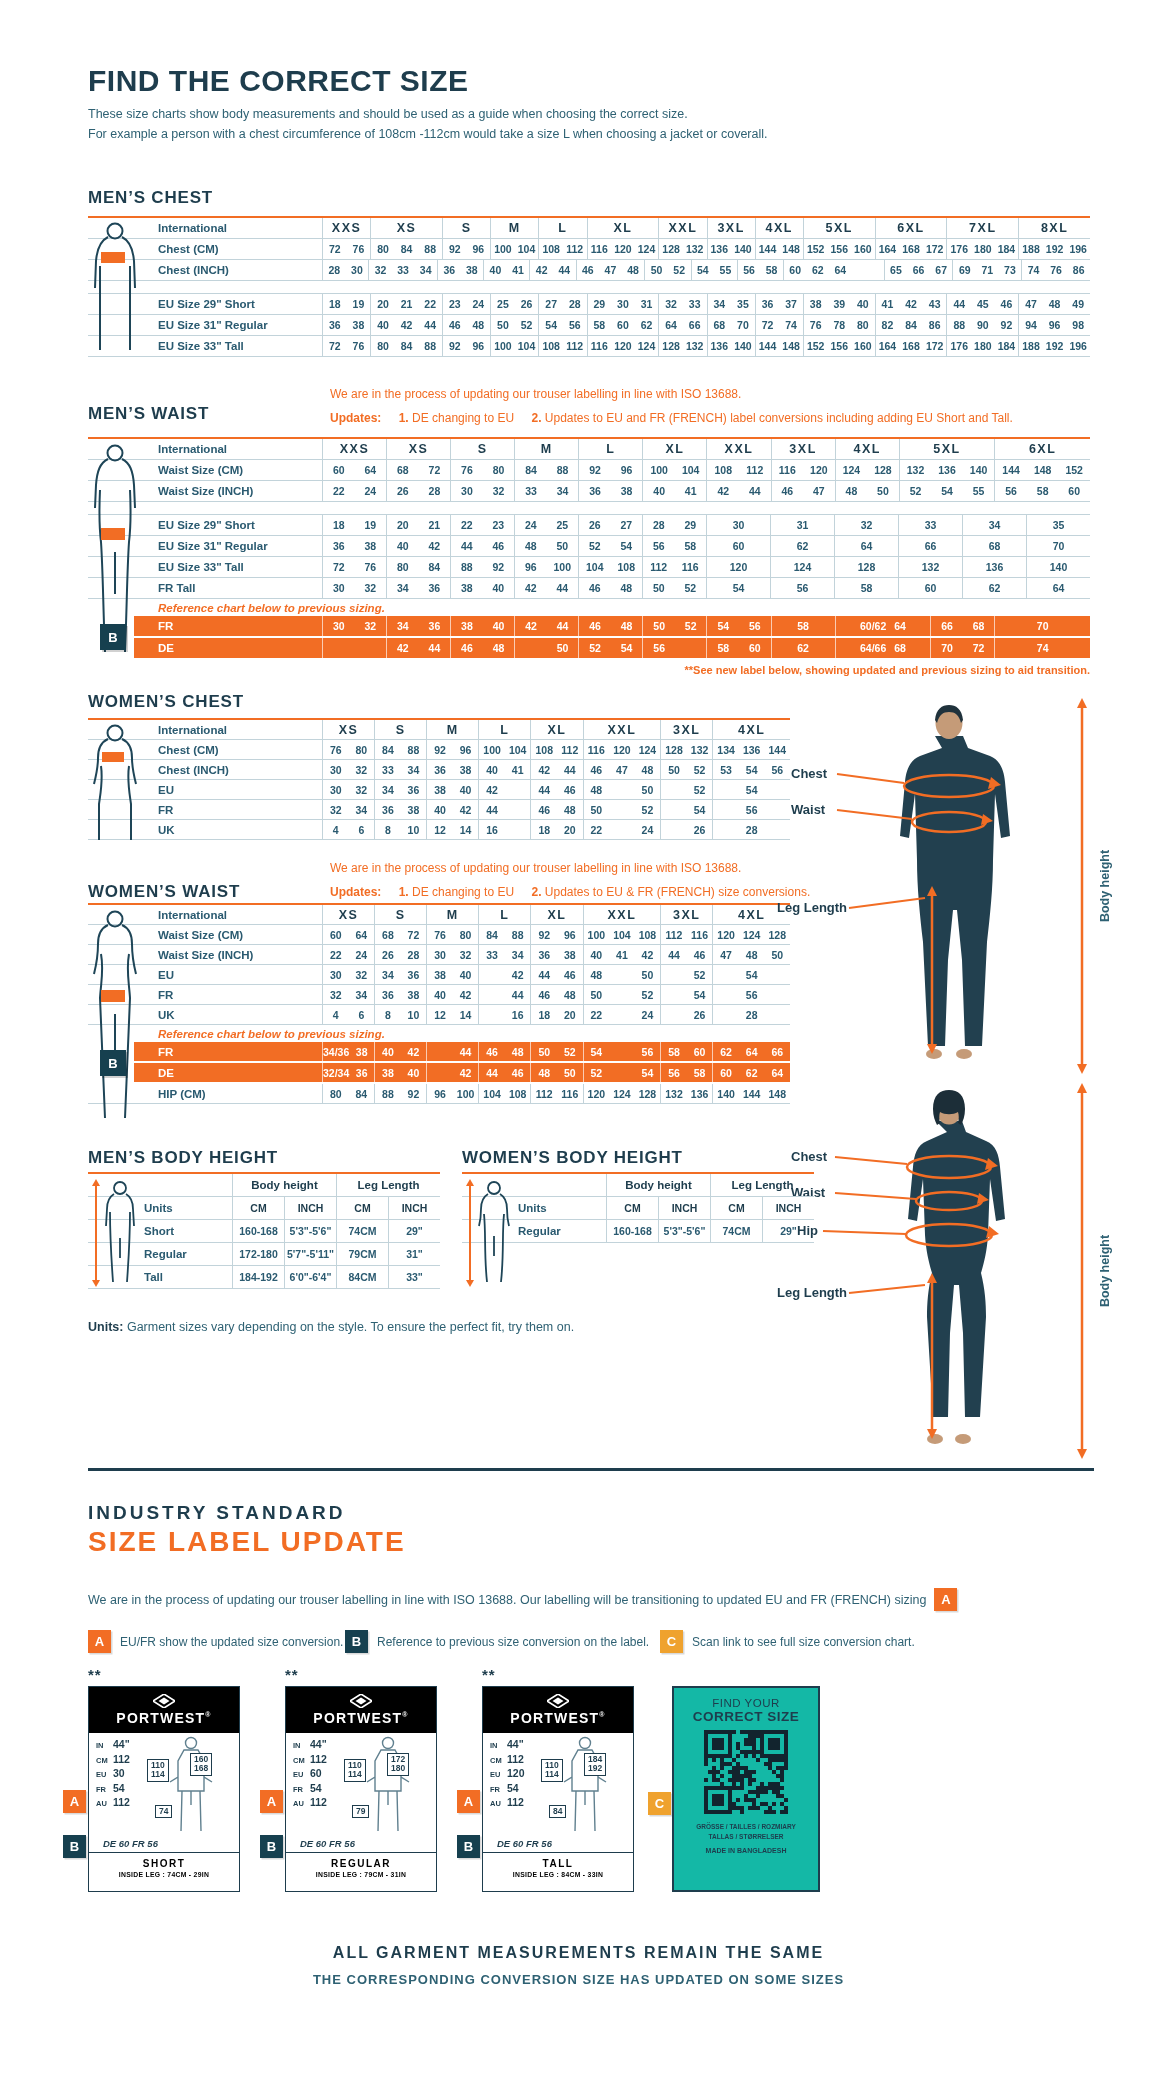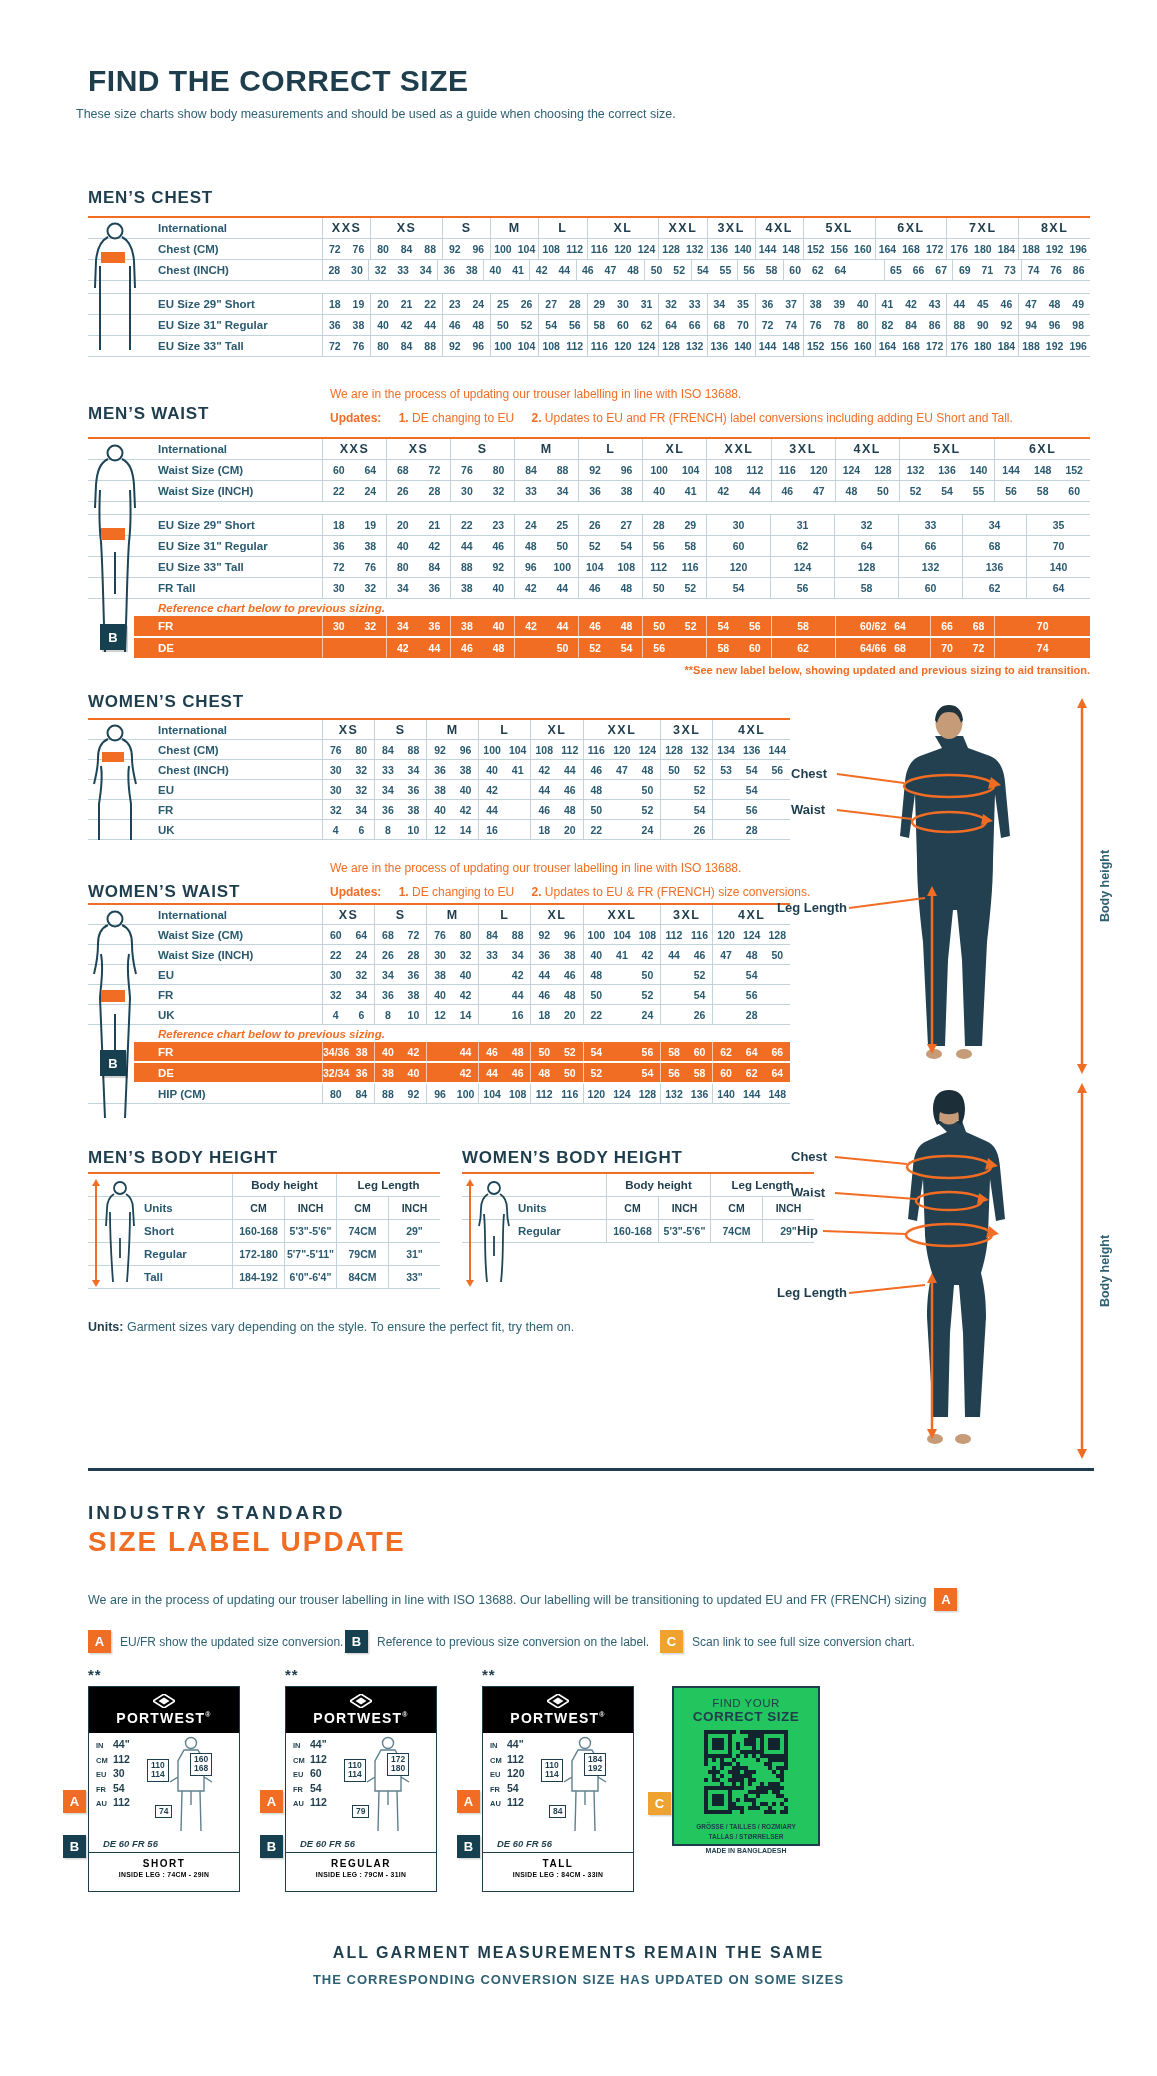--- a/index.html
+++ b/index.html
@@ -75,40 +75,41 @@
 .mbox2{left:101px;top:20px}
 .mbox3{left:66px;top:72px}
 .ref-row{height:17px;display:flex;align-items:center;padding-left:14px;font-size:9.5px;font-weight:bold;font-style:italic;color:var(--navy)}
 .card-foot{height:38px;border-top:1.5px solid var(--navy);text-align:center;padding-top:5px}
 .foot-name{font-size:10px;font-weight:bold;letter-spacing:1.5px;color:#000}
 .foot-leg{font-size:6.8px;font-weight:bold;color:#000;margin-top:2px;letter-spacing:.3px}
 .card-a{position:absolute;left:-26px;top:103px}
 .card-b{position:absolute;left:-26px;top:148px}
 .c-float{position:absolute;left:560px;top:126px}
 
-.qr-card{position:absolute;left:584px;top:20px;width:148px;height:160px;border:2px solid var(--navy);background:#22c55e;text-align:center;padding-top:9px}
+.qr-card{position:absolute;left:584px;top:20px;width:148px;height:206px;border:2px solid var(--navy);background:#14b8a6;text-align:center;padding-top:9px}
 .qr-l1{font-size:11.5px;color:var(--navy);letter-spacing:.5px}
 .qr-l2{font-size:13.5px;font-weight:bold;color:var(--navy);letter-spacing:.5px}
 .qr-wrap{margin:6px auto 4px}
 .qr-langs{font-size:6.5px;font-weight:bold;color:var(--navy);line-height:1.5}
 .qr-made{font-size:7px;font-weight:bold;color:var(--navy);margin-top:5px}
 
 .footer1{position:absolute;width:100%;text-align:center;font-size:16px;font-weight:bold;color:var(--navy);letter-spacing:2px}
 .footer2{position:absolute;width:100%;text-align:center;font-size:13px;font-weight:600;color:var(--teal);letter-spacing:1px}
 
 .fig-label{font-size:13px;font-weight:600;fill:var(--navy)}
 </style>
 </head>
 <body>
 
 <div class="page">
 
   <h1 class="abs title" style="left:88px;top:64px">FIND THE CORRECT SIZE</h1>
-  <div class="abs desc" style="left:76px;top:104px">
+  <div class="abs desc" style="left:88px;top:104px">
     <p>These size charts show body measurements and should be used as a guide when choosing the correct size.</p>
+    <p>For example a person with a chest circumference of 108cm -112cm would take a size L when choosing a jacket or coverall.</p>
   </div>
 
   <h2 class="abs sec" style="left:88px;top:188px">MEN’S CHEST</h2>
   <div id="mens-chest" class="size-table" style="left:88px;top:216px;width:1002px">
       <div class="t-row t-head">
         <div class="t-label">International</div>
         <div class="t-g center" style="flex: 2 1 0%;">
           <div class="t-v">XXS</div>
         </div>
         <div class="t-g center" style="flex: 3 1 0%;">

